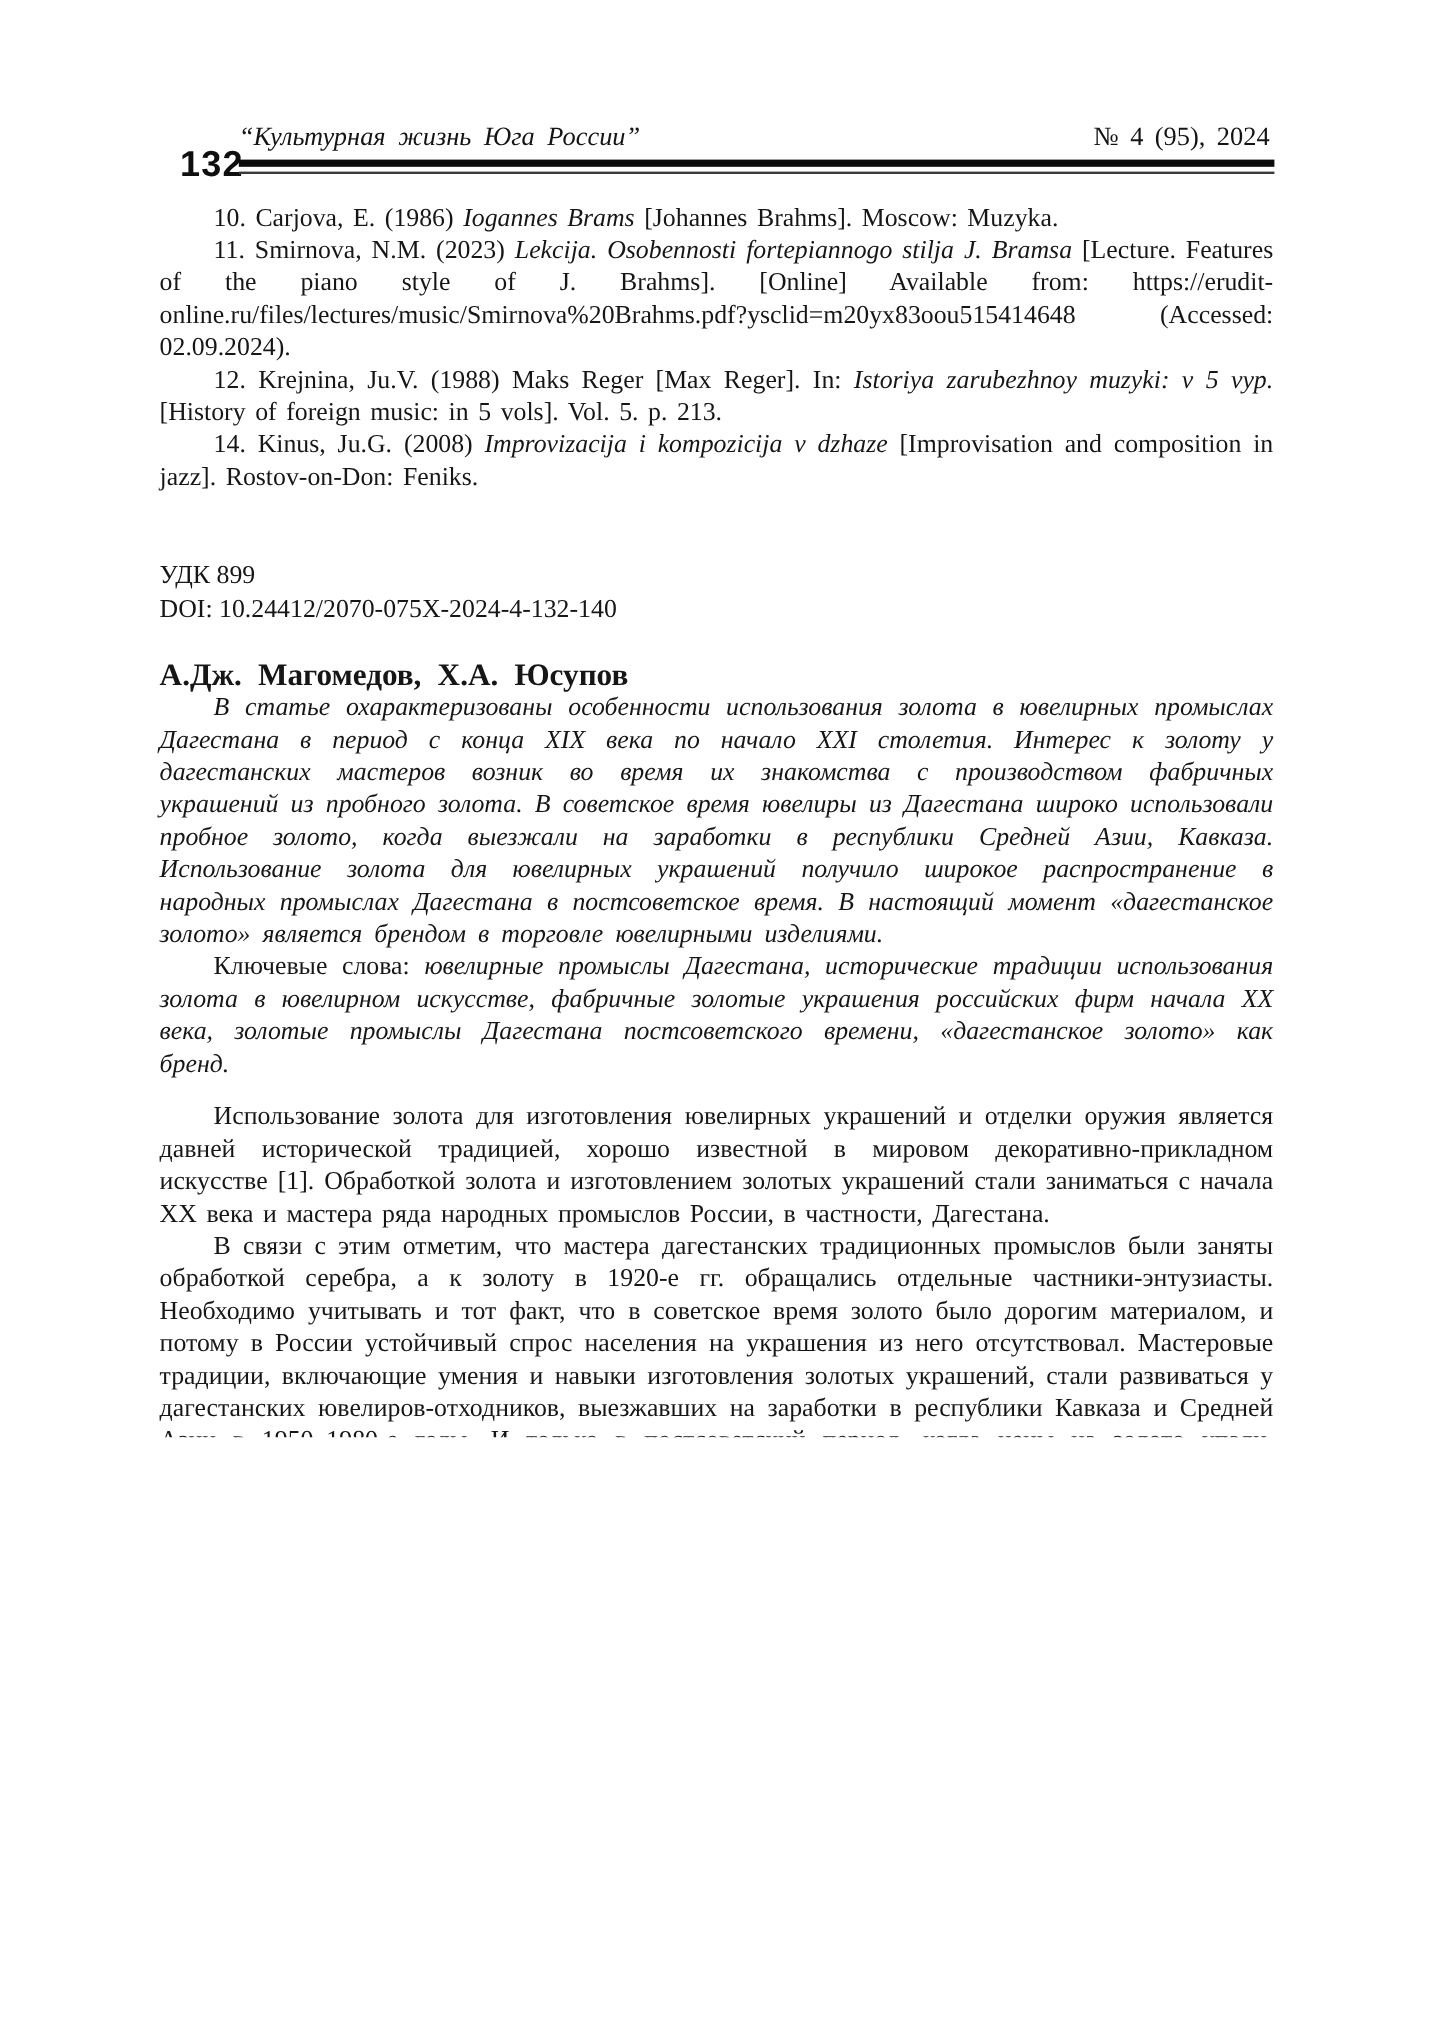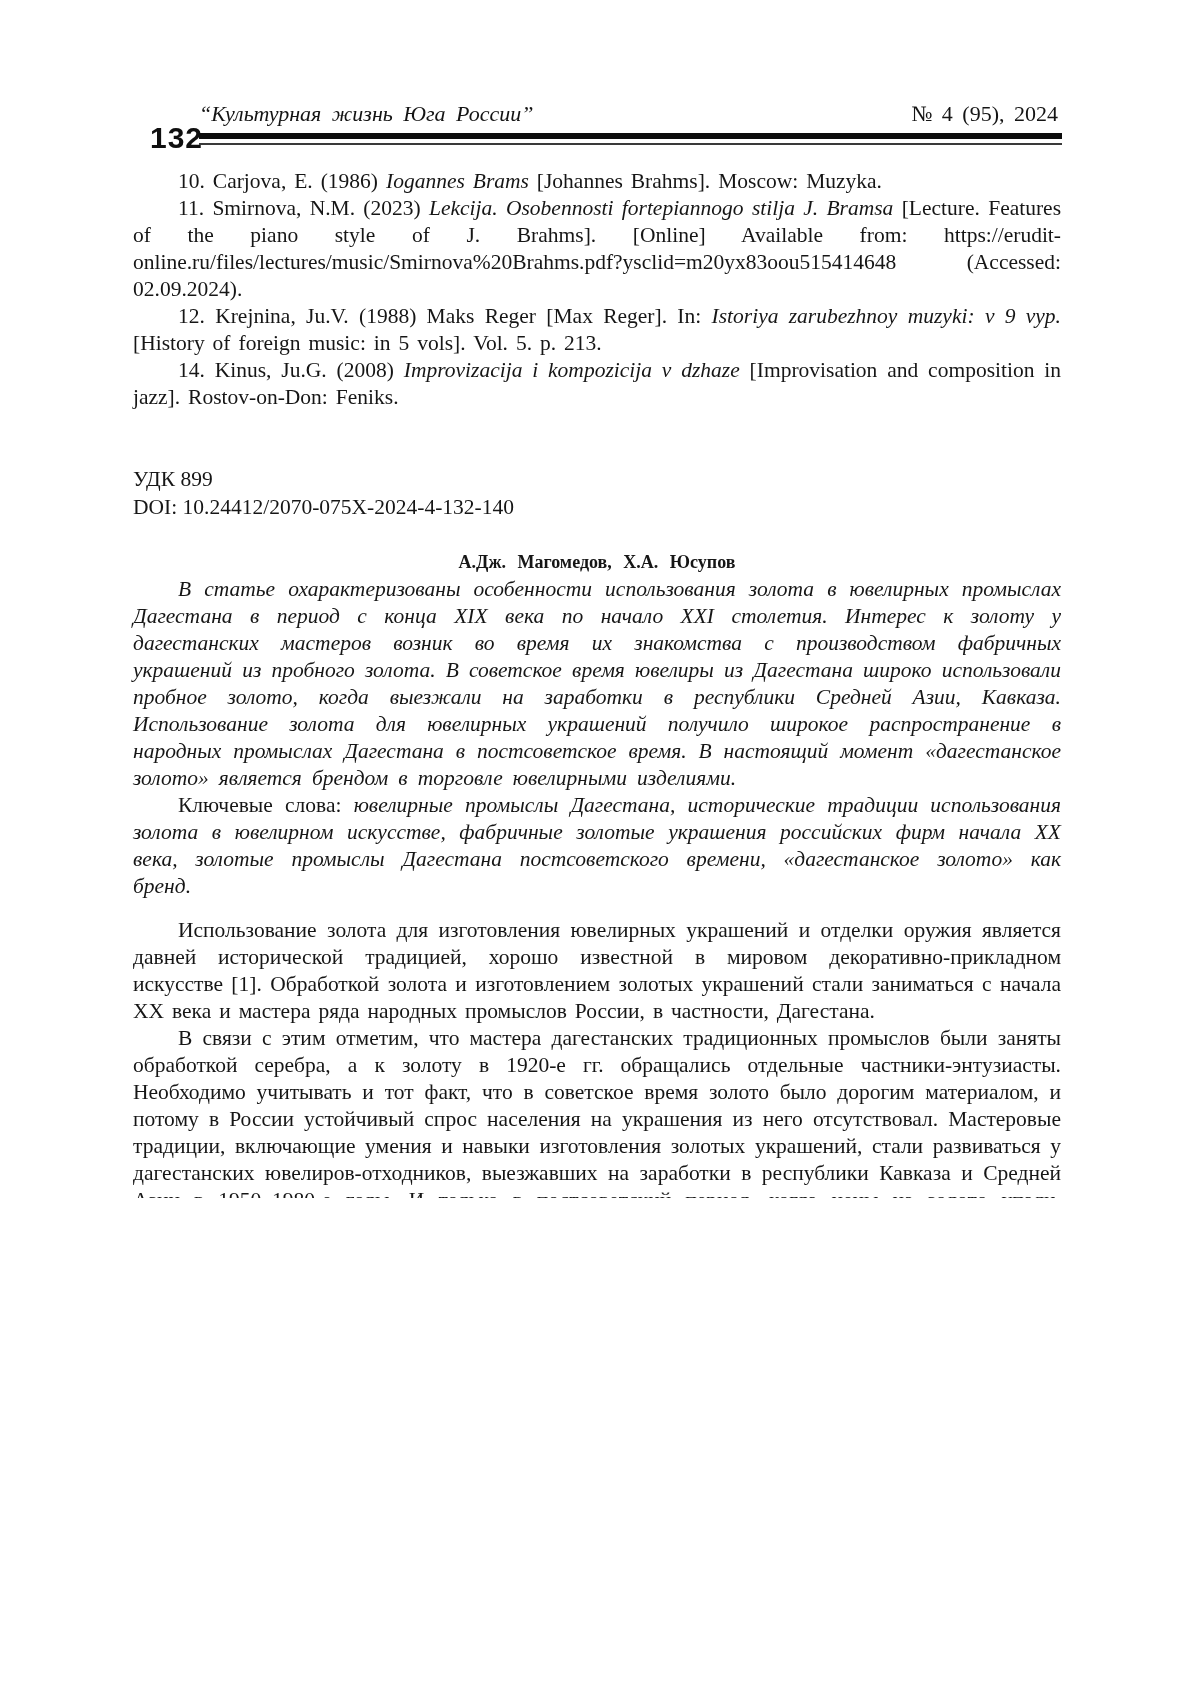--- a/index.html
+++ b/index.html
@@ -84,23 +84,22 @@
   .meta { margin-top: 54px; }
   .meta-line {
     margin: 0;
     font-size: 21.5px;
     line-height: 28px;
     text-align: left;
     text-indent: 0;
   }
   .authors {
     margin: 28px 0 0 0;
-    text-align: center;
     font-weight: bold;
-    font-size: 18px;
+    font-size: 26px;
     line-height: 27px;
     word-spacing: 7px;
   }
   .title {
     margin: 25px 0 0 0;
     text-align: center;
     font-weight: bold;
     font-size: 22.5px;
     line-height: 33px;
     word-spacing: 6px;
@@ -122,21 +121,21 @@
     <div class="jissue">№ 4 (95), 2024</div>
     <div class="rule-thick"></div>
     <div class="rule-thin"></div>
   </header>
 
   <main class="content">
 
     <section class="refs">
       <p class="para"><span>10. Carjova, E. (1986) </span><span class="it">Iogannes Brams</span><span> [Johannes Brahms]. Moscow: Muzyka.</span></p>
       <p class="para"><span>11. Smirnova, N.M. (2023) </span><span class="it">Lekcija. Osobennosti fortepiannogo stilja J. Bramsa</span><span> [Lecture. Features of the piano style of J. Brahms]. [Online] Available from: https://erudit-online.ru/files/lectures/music/Smirnova%20Brahms.pdf?ysclid=m20yx83oou515414648 (Accessed: 02.09.2024).</span></p>
-      <p class="para"><span>12. Krejnina, Ju.V. (1988) Maks Reger [Max Reger]. In: </span><span class="it">Istoriya zarubezhnoy muzyki: v 9 vyp.</span><span> [History of foreign music: in 5 vols]. Vol. 5. p. 213.</span></p>
+      <p class="para"><span>12. Krejnina, Ju.V. (1988) Maks Reger [Max Reger]. In: </span><span class="it">Istoriya zarubezhnoy muzyki: v 5 vyp.</span><span> [History of foreign music: in 5 vols]. Vol. 5. p. 213.</span></p>
       <p class="para"><span>14. Kinus, Ju.G. (2008) </span><span class="it">Improvizacija i kompozicija v dzhaze</span><span> [Improvisation and composition in jazz]. Rostov-on-Don: Feniks.</span></p>
     </section>
 
     <section class="meta">
       <p class="meta-line">УДК 899</p>
       <p class="meta-line">DOI: 10.24412/2070-075X-2024-4-132-140</p>
     </section>
 
     <p class="authors">А.Дж. Магомедов, Х.А. Юсупов</p>
 

